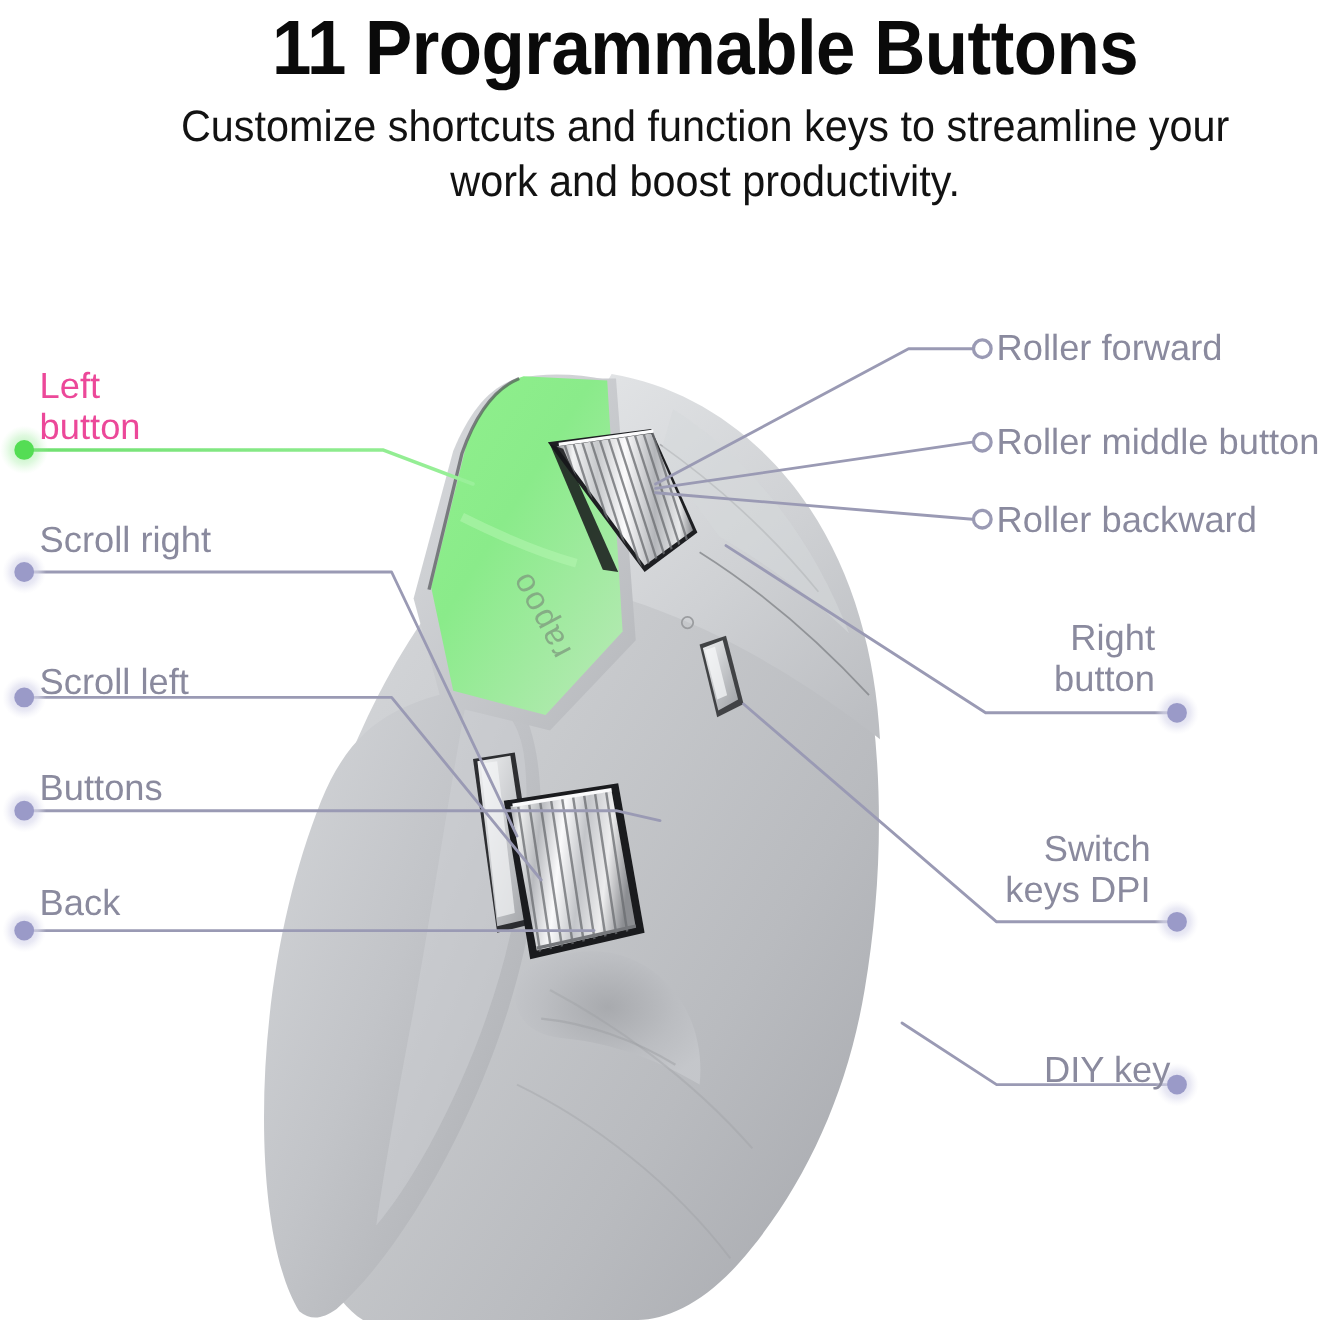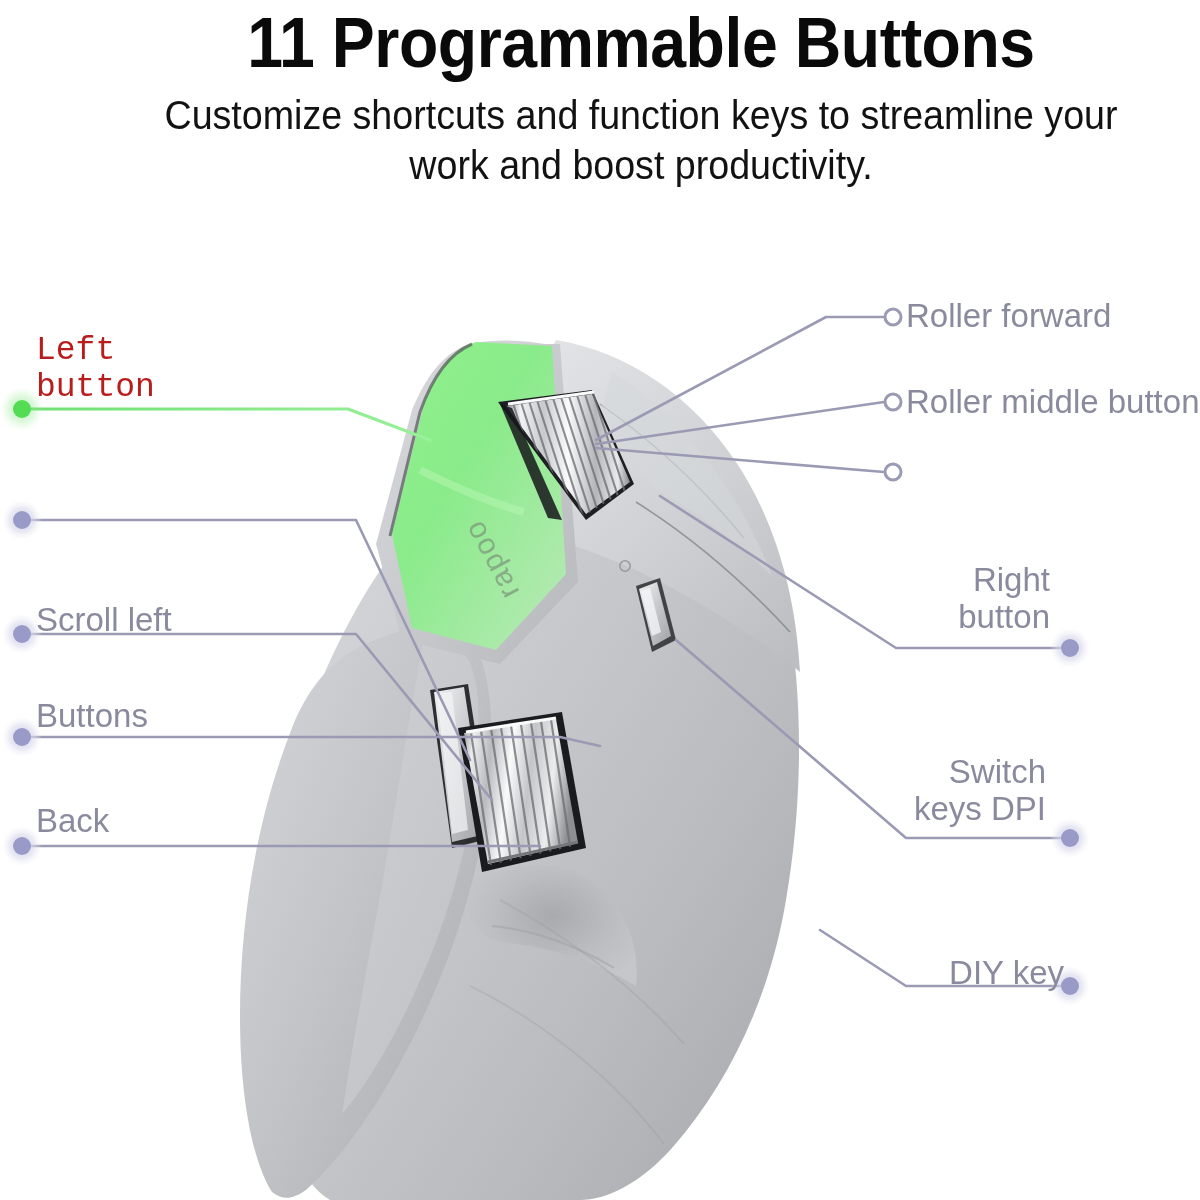--- a/index.html
+++ b/index.html
@@ -74,21 +74,21 @@
     z-index: 30;
     font-family: "Liberation Sans", sans-serif;
     font-size: 33px;
     font-weight: 400;
     color: #8a8a9e;
     line-height: 1.12;
     white-space: pre-line;
   }
   .callout.left  { text-align: left; }
   .callout.right { text-align: right; }
-  .callout.accent { color: #b91c1c; font-family: Liberation Mono, monospace; }
+  .callout.accent { color: #ec4899; }
 </style>
 </head>
 <body>
 
 <div id="page">
 
   <div id="header">
     <h1 id="title">11 Programmable Buttons</h1>
     <p id="subtitle">Customize shortcuts and function keys to streamline your work and boost productivity.</p>
   </div>
@@ -377,31 +377,33 @@
         <circle cx="1070" cy="838" r="9" fill="#9a9ac8"></circle>
 
         <circle cx="1070" cy="986" r="20" fill="url(#haloPurple)"></circle>
         <circle cx="1070" cy="986" r="9" fill="#9a9ac8"></circle>
       </g>
     </svg>
 
     <div class="callout left accent" style="left:36px; top:333px;">Left
 button</div>
 
+    <div class="callout left" style="left:36px; top:473px;">Scroll right</div>
 
     <div class="callout left" style="left:36px; top:589px;margin-top:13px;">Scroll left</div>
 
     <div class="callout left" style="left:36px; top:698px;">Buttons</div>
 
     <div class="callout left" style="left:36px; top:803px;">Back</div>
 
     <div class="callout left" style="left:906px; top:298px;">Roller forward</div>
 
     <div class="callout left" style="left:906px; top:384px;">Roller middle button</div>
 
+    <div class="callout left" style="left:906px; top:455px;">Roller backward</div>
 
     <div class="callout right" style="right:150px; top:562px;">Right
 button</div>
 
     <div class="callout right" style="right:154px; top:754px;">Switch
 keys DPI</div>
 
     <div class="callout right" style="right:136px; top:955px;margin-left:19px;">DIY key</div>
 
   </div>

